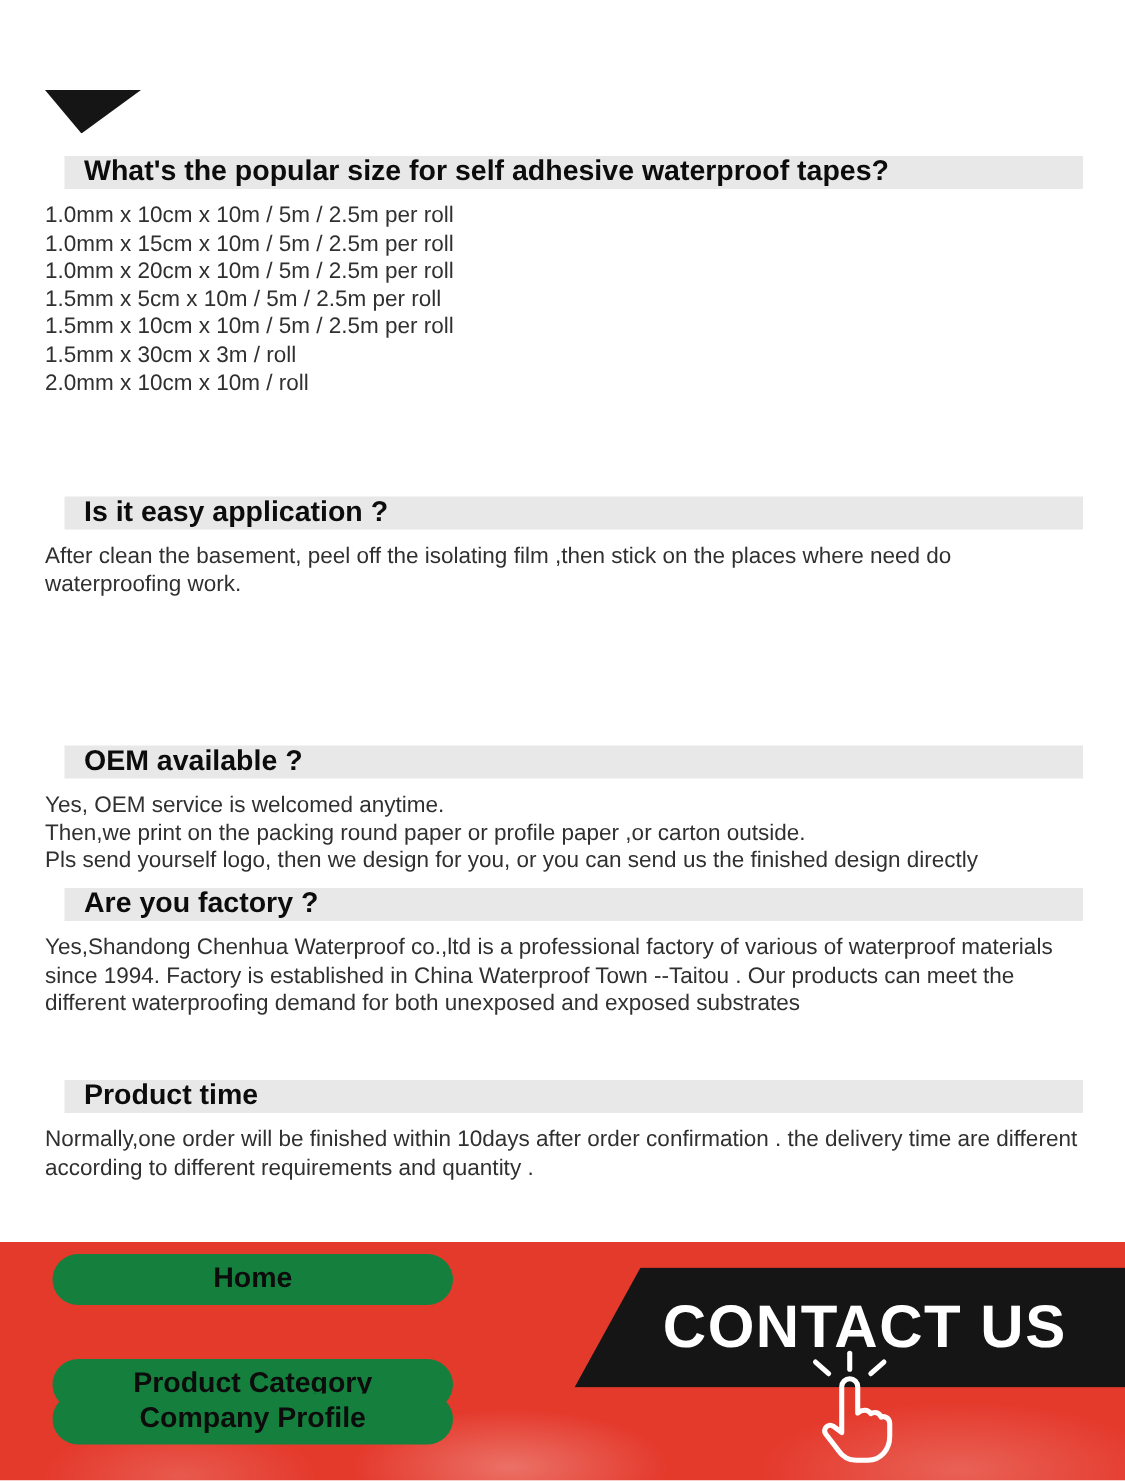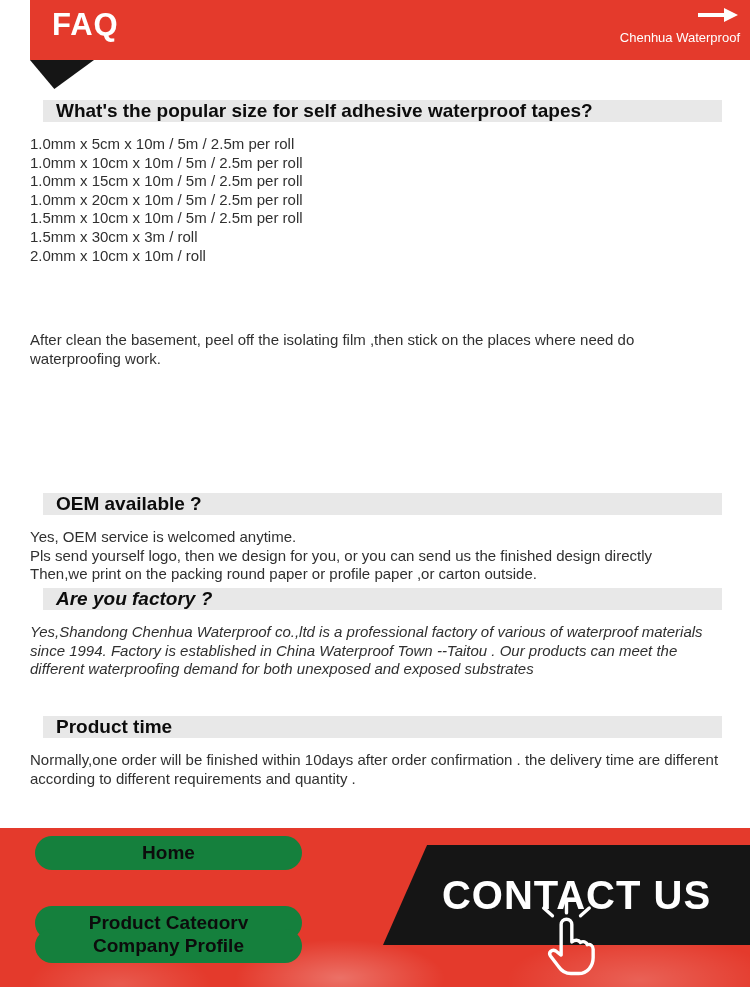--- a/index.html
+++ b/index.html
@@ -31,23 +31,23 @@
     color:#fff; font-size:31px; font-weight:bold; letter-spacing:1px;
   }
   .brand{
     position:absolute; right:10px; top:7px; text-align:right;
   }
   .brand .arrow{ display:block; margin-left:auto; width:44px; }
   .brand-name{ display:block; color:#fff; font-size:13px; margin-top:3px; }
 
   
   .faq-section{ position:absolute; left:30px; right:28px; }
-  .s1{ top:95px; } .s2{ top:322px; } .s3{ top:488px; } .s4{ top:583px;font-style:italic; } .s5{ top:711px; }
+  .s1{ top:95px; } .s2{ top:322px; } .s3{ top:488px; } .s4{ top:583px; } .s5{ top:711px; }
   .section-header{
-    display:flex; align-items:center; height:31px;
+    display:flex; align-items:flex-end; height:31px;
   }
   .red-accent{ width:13px; background:var(--red); flex:0 0 13px; }
   .section-bar{
     flex:1; background:var(--gray); display:flex; align-items:center;
     padding-left:13px;
   }
   .section-title{ font-size:19px; font-weight:bold; color:#0c0c0c; }
   .section-body{ margin-top:9px; padding-right:2px; }
   .section-body p{
     font-size:15px; color:var(--text); line-height:18.6px;
@@ -68,89 +68,83 @@
   .pill{
     position:absolute; left:35px; width:267px; height:34px;
     background:#15803d; border:none; border-radius:17px;
     font-family:"Liberation Sans", sans-serif;
     font-size:19px; font-weight:bold; color:#0c0c0c;
     display:flex; align-items:center; justify-content:center;
     cursor:pointer; z-index:2;
   }
   .pill-1{ top:8px; } .pill-2{ top:55px;margin-top:23px; } .pill-3{ top:101px; }
   .contact-banner{
-    position:absolute; left:383px; top:17px; width:367px; height:100px;
+    position:absolute; left:383px; top:17px; width:367px; height:80px;
     background:var(--dark);
     clip-path:polygon(12% 0, 100% 0, 100% 100%, 0 100%);
     display:flex; align-items:center; justify-content:center;
     padding-left:34px; padding-right:14px;
     cursor:pointer; z-index:1;
   }
   .contact-label{
     color:#fff; font-size:40px; font-weight:900; letter-spacing:1px;
     white-space:nowrap;
   }
   .hand-icon{
     position:absolute; left:534px; top:70px; z-index:3; pointer-events:none;
   }
 </style>
 </head>
 <body>
 
 <div class="page">
 
-  <header class="banner">
-    <h1 class="banner-title">FAQ</h1>
-    <div class="brand">
-      <span class="arrow">
-        <svg width="44" height="16" viewBox="0 0 44 16">
-          <line x1="2" y1="8" x2="30" y2="8" stroke="#fff" stroke-width="4"></line>
-          <path d="M28 1 L42 8 L28 15 Z" fill="#fff"></path>
-        </svg>
-      </span>
-      <span class="brand-name">Chenhua Waterproof</span>
-    </div>
-  </header>
   <div class="banner-fold"></div>
 
   <section class="faq-section s1">
     <div class="section-header">
       <span class="red-accent"></span>
       <div class="section-bar">
         <h2 class="section-title">What's the popular size for self adhesive waterproof tapes?</h2>
       </div>
     </div>
     <div class="section-body">
-      <p>1.0mm x 5cm x 10m / 5m / 2.5m per roll</p>
       <p>1.0mm x 10cm x 10m / 5m / 2.5m per roll</p>
       <p>1.0mm x 15cm x 10m / 5m / 2.5m per roll</p>
       <p>1.0mm x 20cm x 10m / 5m / 2.5m per roll</p>
+      <p>1.5mm x 5cm x 10m / 5m / 2.5m per roll</p>
       <p>1.5mm x 10cm x 10m / 5m / 2.5m per roll</p>
       <p>1.5mm x 30cm x 3m / roll</p>
       <p>2.0mm x 10cm x 10m / roll</p>
     </div>
   </section>
 
   <section class="faq-section s2">
+    <div class="section-header">
+      <span class="red-accent"></span>
+      <div class="section-bar">
+        <h2 class="section-title">Is it easy application ?</h2>
+      </div>
+    </div>
     <div class="section-body">
       <p>After clean the basement, peel off the isolating film ,then stick on the places where need do waterproofing work.</p>
     </div>
   </section>
 
   <section class="faq-section s3">
     <div class="section-header">
       <span class="red-accent"></span>
       <div class="section-bar">
         <h2 class="section-title">OEM available ?</h2>
       </div>
     </div>
     <div class="section-body">
       <p>Yes, OEM service is welcomed anytime.</p>
+      <p>Then,we print on the packing round paper or profile paper ,or carton outside.</p>
       <p>Pls send yourself logo, then we design for you, or you can send us the finished design directly</p>
-      <p>Then,we print on the packing round paper or profile paper ,or carton outside.</p>
     </div>
   </section>
 
   <section class="faq-section s4">
     <div class="section-header">
       <span class="red-accent"></span>
       <div class="section-bar">
         <h2 class="section-title">Are you factory ?</h2>
       </div>
     </div>

